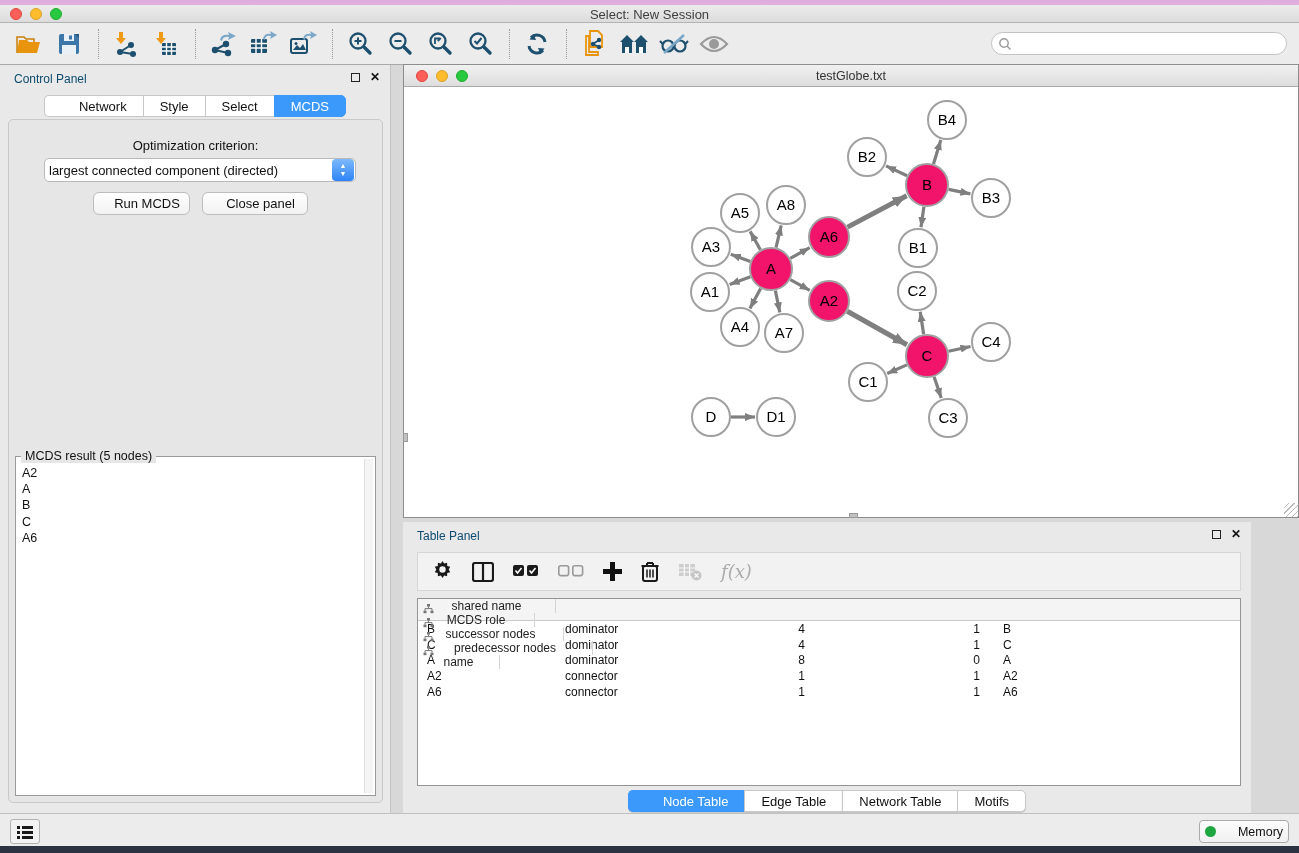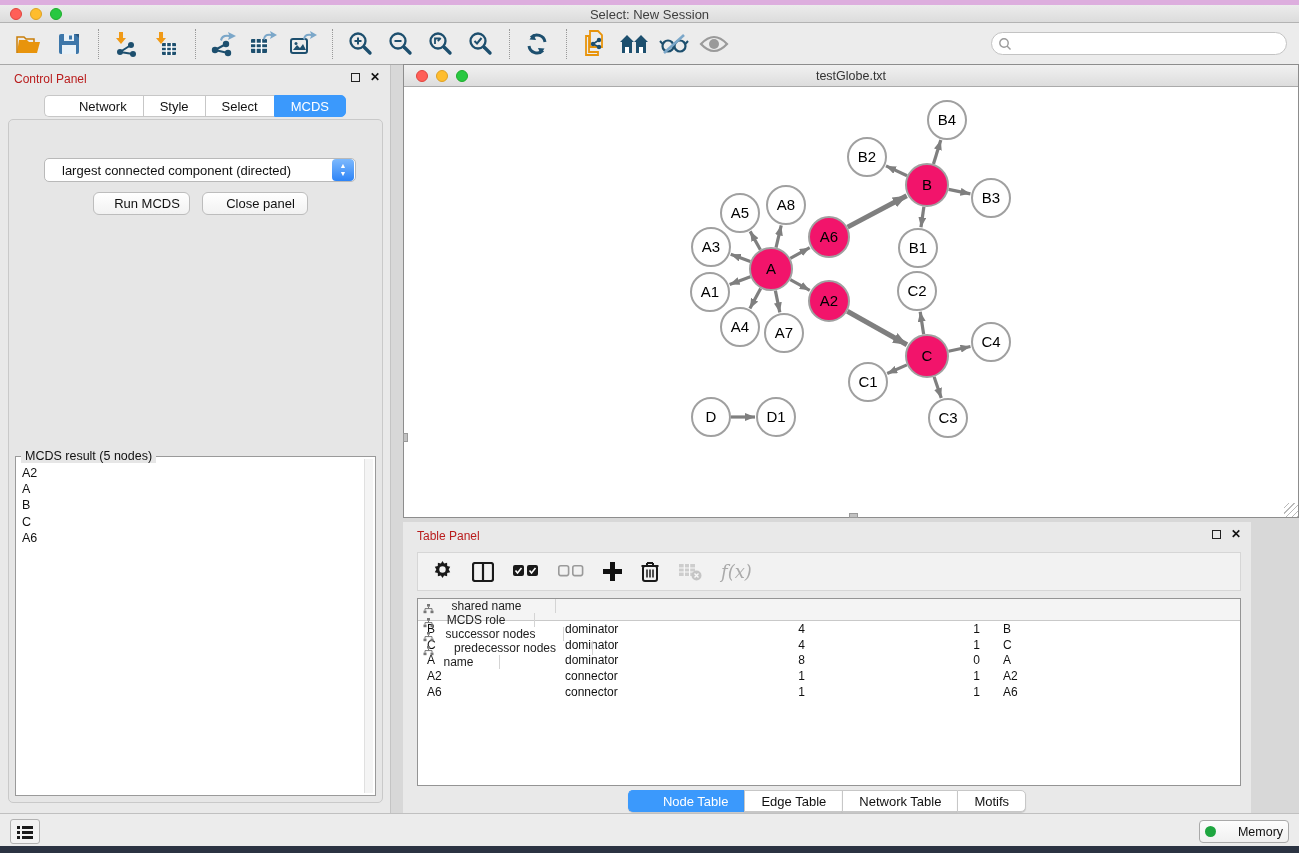--- a/index.html
+++ b/index.html
@@ -22,36 +22,36 @@
   #toolbar { left:0; top:23px; width:1299px; height:42px; background:#ececec;
     border-bottom:1px solid #a8a8a8; display:flex; align-items:center; padding-left:14px; }
   .tbtn { width:30px; height:30px; display:flex; align-items:center; justify-content:center; margin-right:10px; }
   .sep { width:1px; height:30px; border-left:1px dotted #999; margin:0 12px 0 4px; }
   #search-wrap { position:absolute; right:12px; top:9px; width:296px; height:23px; background:#fff;
     border:1px solid #c3c3c3; border-radius:12px; display:flex; align-items:center; padding-left:6px; }
   #search-wrap input { border:none; outline:none; flex:1; height:18px; font-size:12px; background:transparent; }
 
   
   #control-panel { left:0; top:65px; width:391px; height:748px; background:#e9e9e9; border-right:1px solid #c4c4c4; }
-  .panel-head { position:absolute; left:14px; top:7px; font-size:12px; color:#b91c1c; }
+  .panel-head { position:absolute; left:14px; top:7px; font-size:12px; color:#0c4a6e; }
   .panel-icons { position:absolute; right:10px; top:7px; display:flex; gap:10px; align-items:center; }
   .float-ic { width:9px; height:9px; border:1.5px solid #222; display:inline-block; }
   .close-ic { font-size:12px; font-weight:bold; color:#111; line-height:10px; }
   #cp-tabs { position:absolute; left:0; right:0; top:30px; display:flex; justify-content:center; }
   .seg-tab { height:22px; line-height:21px; padding:0 16px; background:#fff; border:1px solid #c7c7c7;
     border-right:none; font-size:13px; color:#111; }
   .seg-tab:first-child { border-radius:5px 0 0 5px;padding-left:34px; }
   .seg-tab:last-child { border-radius:0 5px 5px 0; border-right:1px solid #c7c7c7; }
   .seg-tab.active { background:#3b99fc; color:#fff; border-color:#3b99fc; }
   #cp-content { position:absolute; left:8px; top:54px; width:375px; height:684px; background:#e6e6e6;
     border:1px solid #c9c9c9; border-radius:5px; }
   #opt-label { position:absolute; left:0; right:0; top:18px; text-align:center; font-size:13px; color:#111; }
   #criterion-select { position:absolute; left:35px; top:38px; width:312px; height:24px; background:#fff;
     border:1px solid #b9b9b9; border-radius:5px; display:flex; align-items:center; }
-  #criterion-select .val { flex:1; padding-left:17px; font-size:13px; color:#111; white-space:nowrap; }
+  #criterion-select .val { flex:1; padding-left:4px; font-size:13px; color:#111; white-space:nowrap; }
   #criterion-select .stepper { width:22px; height:22px; margin-right:1px; border-radius:4px;
     background:linear-gradient(#7db9fd,#2d84f7); color:#fff; font-size:7px; line-height:8px;
     display:flex; flex-direction:column; align-items:center; justify-content:center; }
   .cp-btn { position:absolute; top:72px; height:23px; background:linear-gradient(#ffffff,#f2f2f2);
     border:1px solid #bdbdbd; border-radius:6px; font-size:13px; color:#111; text-align:center; line-height:21px;padding-left:11px; }
   #run-btn { left:84px; width:97px; }
   #closepanel-btn { left:193px; width:106px; }
   #result-box { position:absolute; left:6px; top:336px; width:361px; height:340px; background:#fff; border:1px solid #9a9a9a; }
   #result-title { position:absolute; top:-8px; left:5px; background:#e6e6e6; padding:0 4px; font-size:12.5px; color:#111; }
   #result-list { position:absolute; left:3px; top:8px; right:12px; bottom:3px; overflow:hidden; }
@@ -262,20 +262,21 @@
     <span class="float-ic"></span>
     <span class="close-ic">✕</span>
   </div>
   <div id="cp-tabs">
       <div class="seg-tab">Network</div>
       <div class="seg-tab">Style</div>
       <div class="seg-tab">Select</div>
       <div class="seg-tab active">MCDS</div>
     </div>
   <div id="cp-content">
+    <div id="opt-label">Optimization criterion:</div>
     <div id="criterion-select">
       <span class="val">largest connected component (directed)</span>
       <span class="stepper">
           <span>▲</span>
           <span>▼</span>
         </span>
     </div>
     <div id="run-btn" class="cp-btn">Run MCDS</div>
     <div id="closepanel-btn" class="cp-btn">Close panel</div>
     <div id="result-box">

